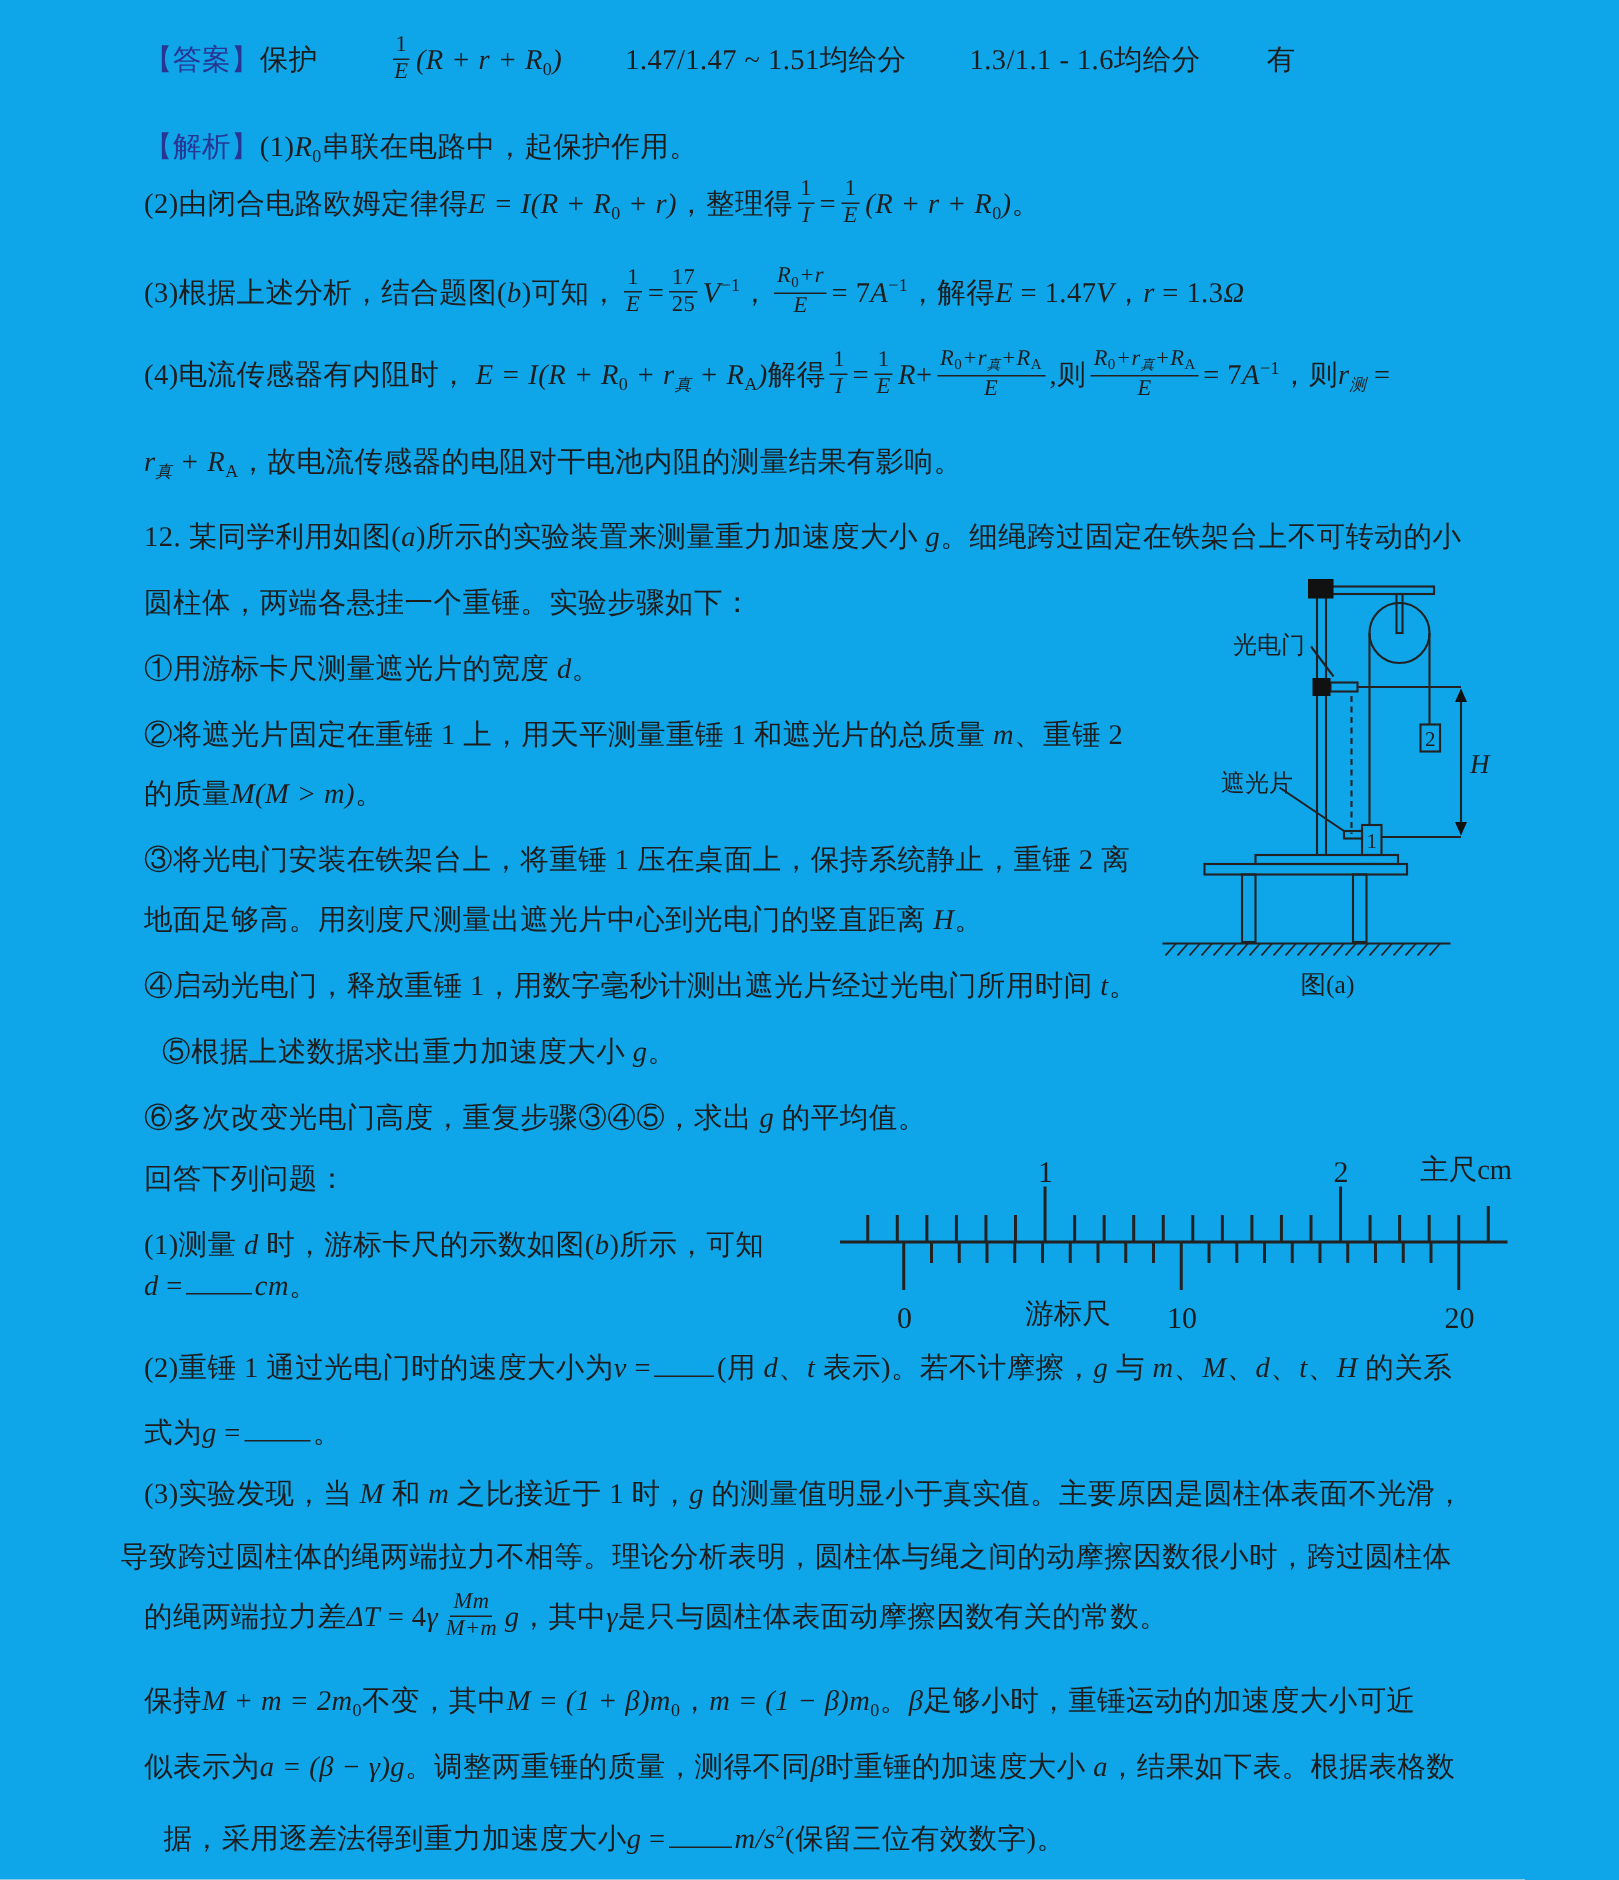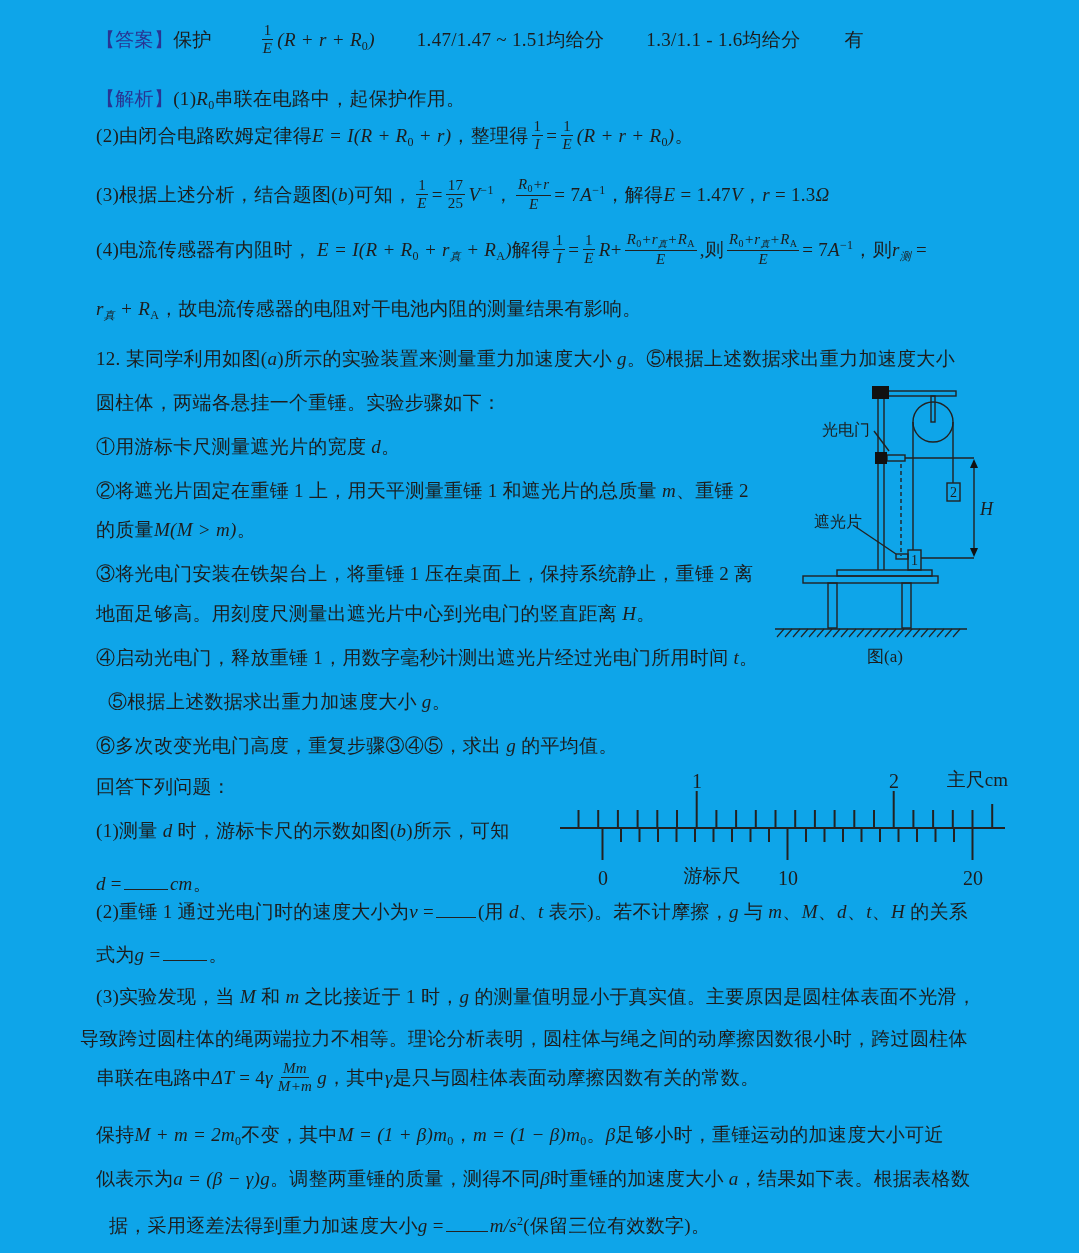--- a/index.html
+++ b/index.html
@@ -58,38 +58,38 @@
           <span class="num"><span class="t">1</span></span>
           <span class="den"><span class="mi">E</span></span>
         </span><span class="mi">R</span><span class="t">+</span><span class="frac">
           <span class="num"><span class="mi">R</span><span class="sub">0</span><span class="mi">+r</span><span class="subi">真</span><span class="mi">+R</span><span class="sub">A</span></span>
           <span class="den"><span class="mi">E</span></span>
         </span><span class="t">,则</span><span class="frac">
           <span class="num"><span class="mi">R</span><span class="sub">0</span><span class="mi">+r</span><span class="subi">真</span><span class="mi">+R</span><span class="sub">A</span></span>
           <span class="den"><span class="mi">E</span></span>
         </span><span class="t">= 7</span><span class="mi">A</span><span class="sup">−1</span><span class="t">，则</span><span class="mi">r</span><span class="subi">测</span><span class="t"> =</span></div>
       <div class="line" style="left: 96px; top: 296px;"><span class="mi">r</span><span class="subi">真</span><span class="mi"> + R</span><span class="sub">A</span><span class="t">，故电流传感器的电阻对干电池内阻的测量结果有影响。</span></div>
-      <div class="line" style="left: 96px; top: 346px;"><span class="t">12. 某同学利用如图(</span><span class="mi">a</span><span class="t">)所示的实验装置来测量重力加速度大小 </span><span class="mi">g</span><span class="t">。⑤根据上述数据求出重力加速度大小</span></div>
+      <div class="line" style="left: 96px; top: 346px;"><span class="t">12. 某同学利用如图(</span><span class="mi">a</span><span class="t">)所示的实验装置来测量重力加速度大小 </span><span class="mi">g</span><span class="t">。细绳跨过固定在铁架台上不可转动的小</span></div>
       <div class="line" style="left: 96px; top: 390px;"><span class="t">圆柱体，两端各悬挂一个重锤。实验步骤如下：</span></div>
       <div class="line" style="left: 96px; top: 434px;"><span class="t">①用游标卡尺测量遮光片的宽度 </span><span class="mi">d</span><span class="t">。</span></div>
       <div class="line" style="left: 96px; top: 478px;"><span class="t">②将遮光片固定在重锤 1 上，用天平测量重锤 1 和遮光片的总质量 </span><span class="mi">m</span><span class="t">、重锤 2</span></div>
       <div class="line" style="left: 96px; top: 517px;"><span class="t">的质量</span><span class="mi">M(M &gt; m)</span><span class="t">。</span></div>
       <div class="line" style="left: 96px; top: 561px;"><span class="t">③将光电门安装在铁架台上，将重锤 1 压在桌面上，保持系统静止，重锤 2 离</span></div>
       <div class="line" style="left: 96px; top: 601px;"><span class="t">地面足够高。用刻度尺测量出遮光片中心到光电门的竖直距离 </span><span class="mi">H</span><span class="t">。</span></div>
       <div class="line" style="left: 96px; top: 645px;"><span class="t">④启动光电门，释放重锤 1，用数字毫秒计测出遮光片经过光电门所用时间 </span><span class="mi">t</span><span class="t">。</span></div>
       <div class="line" style="left: 96px; top: 689px; margin-left: 12px;"><span class="t">⑤根据上述数据求出重力加速度大小 </span><span class="mi">g</span><span class="t">。</span></div>
       <div class="line" style="left: 96px; top: 733px;"><span class="t">⑥多次改变光电门高度，重复步骤③④⑤，求出 </span><span class="mi">g</span><span class="t"> 的平均值。</span></div>
       <div class="line" style="left: 96px; top: 774px;"><span class="t">回答下列问题：</span></div>
       <div class="line" style="left: 96px; top: 818px;"><span class="t">(1)测量 </span><span class="mi">d</span><span class="t"> 时，游标卡尺的示数如图(</span><span class="mi">b</span><span class="t">)所示，可知</span></div>
-      <div class="line" style="left: 96px; top: 871px;"><span class="mi">d</span><span class="t"> =</span><span class="blank" style="width: 44px;"></span><span class="mi">cm</span><span class="t">。</span></div>
+      <div class="line" style="left: 96px; top: 844px;"><span class="mi">d</span><span class="t"> =</span><span class="blank" style="width: 44px;"></span><span class="mi">cm</span><span class="t">。</span></div>
       <div class="line" style="left: 96px; top: 899px;"><span class="t">(2)重锤 1 通过光电门时的速度大小为</span><span class="mi">v</span><span class="t"> =</span><span class="blank" style="width: 40px;"></span><span class="t">(用 </span><span class="mi">d</span><span class="t">、</span><span class="mi">t</span><span class="t"> 表示)。若不计摩擦，</span><span class="mi">g</span><span class="t"> 与 </span><span class="mi">m</span><span class="t">、</span><span class="mi">M</span><span class="t">、</span><span class="mi">d</span><span class="t">、</span><span class="mi">t</span><span class="t">、</span><span class="mi">H</span><span class="t"> 的关系</span></div>
       <div class="line" style="left: 96px; top: 942px;"><span class="t">式为</span><span class="mi">g</span><span class="t"> =</span><span class="blank" style="width: 44px;"></span><span class="t">。</span></div>
       <div class="line" style="left: 96px; top: 984px; text-align: center;"><span class="t">(3)实验发现，当 </span><span class="mi">M</span><span class="t"> 和 </span><span class="mi">m</span><span class="t"> 之比接近于 1 时，</span><span class="mi">g</span><span class="t"> 的测量值明显小于真实值。主要原因是圆柱体表面不光滑，</span></div>
       <div class="line" style="left: 80px; top: 1026px;"><span class="t">导致跨过圆柱体的绳两端拉力不相等。理论分析表明，圆柱体与绳之间的动摩擦因数很小时，跨过圆柱体</span></div>
-      <div class="line" style="left: 96px; top: 1062px;"><span class="t">串联在电路中</span><span class="mi">ΔT</span><span class="t"> = 4</span><span class="mi">γ</span><span class="frac">
+      <div class="line" style="left: 96px; top: 1062px;"><span class="t">的绳两端拉力差</span><span class="mi">ΔT</span><span class="t"> = 4</span><span class="mi">γ</span><span class="frac">
           <span class="num"><span class="mi">Mm</span></span>
           <span class="den"><span class="mi">M+m</span></span>
         </span><span class="mi">g</span><span class="t">，其中</span><span class="mi">γ</span><span class="t">是只与圆柱体表面动摩擦因数有关的常数。</span></div>
       <div class="line" style="left: 96px; top: 1122px;"><span class="t">保持</span><span class="mi">M + m = 2m</span><span class="sub">0</span><span class="t">不变，其中</span><span class="mi">M = (1 + β)m</span><span class="sub">0</span><span class="t">，</span><span class="mi">m = (1 − β)m</span><span class="sub">0</span><span class="t">。</span><span class="mi">β</span><span class="t">足够小时，重锤运动的加速度大小可近</span></div>
       <div class="line" style="left: 96px; top: 1166px;"><span class="t">似表示为</span><span class="mi">a = (β − γ)g</span><span class="t">。调整两重锤的质量，测得不同</span><span class="mi">β</span><span class="t">时重锤的加速度大小 </span><span class="mi">a</span><span class="t">，结果如下表。根据表格数</span></div>
       <div class="line" style="left: 109px; top: 1208px;"><span class="t">据，采用逐差法得到重力加速度大小</span><span class="mi">g</span><span class="t"> =</span><span class="blank" style="width: 42px;"></span><span class="mi">m/s</span><span class="sup">2</span><span class="t">(保留三位有效数字)。</span></div>
     </div>
 
   <div class="figure" style="left:770px;top:383px;">
     <svg width="240" height="292" viewBox="0 0 240 292">

